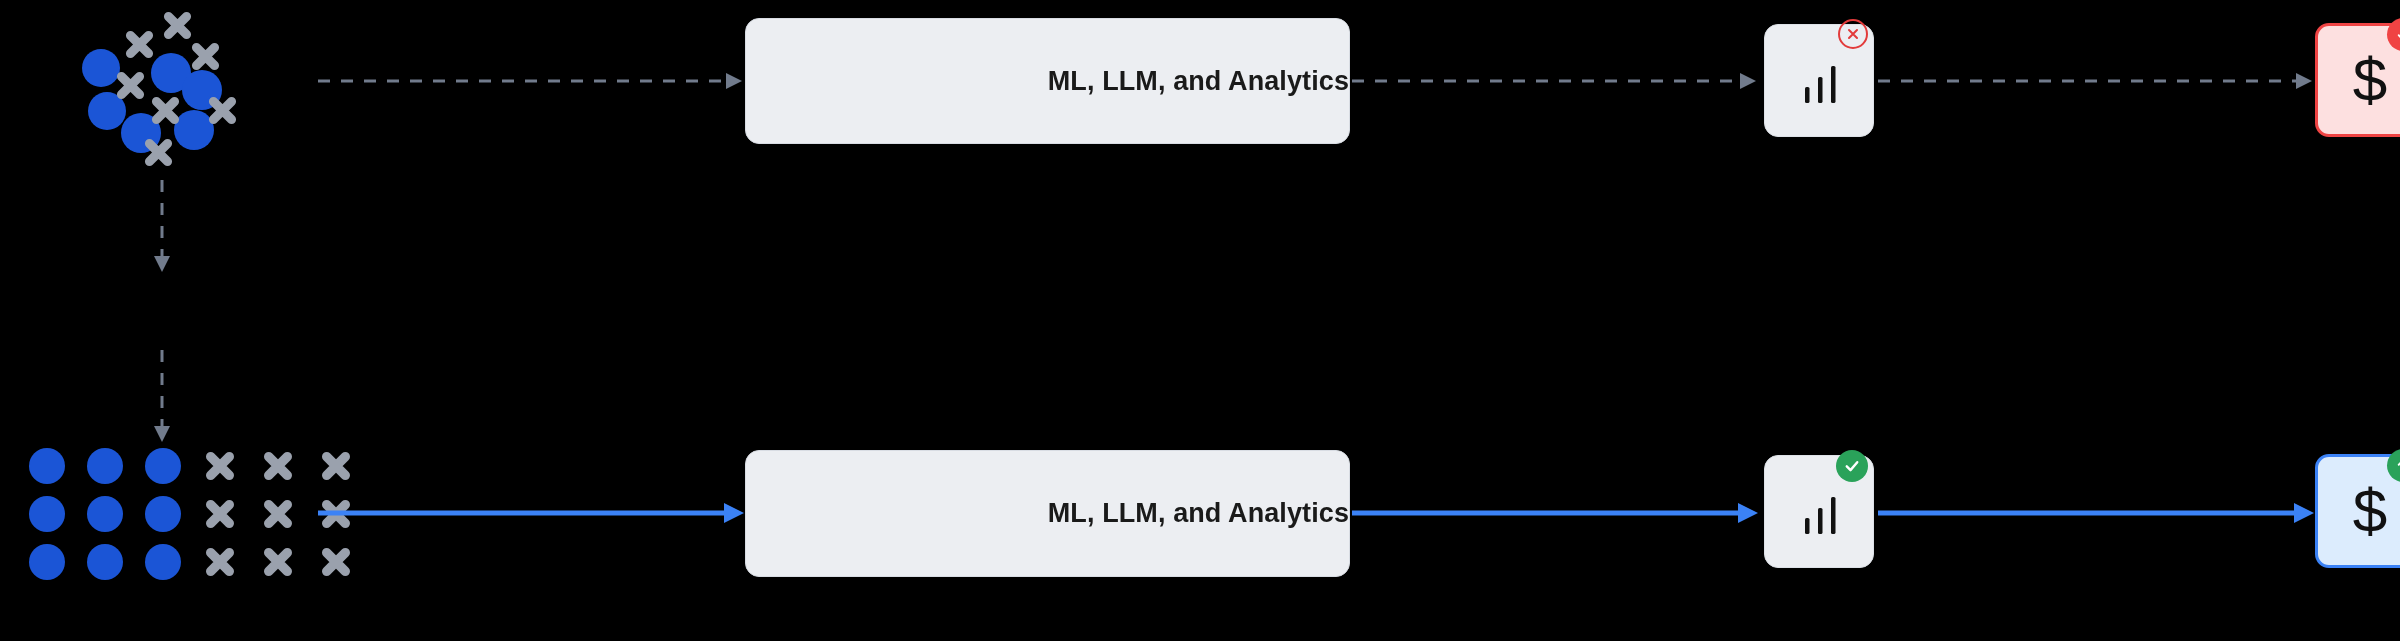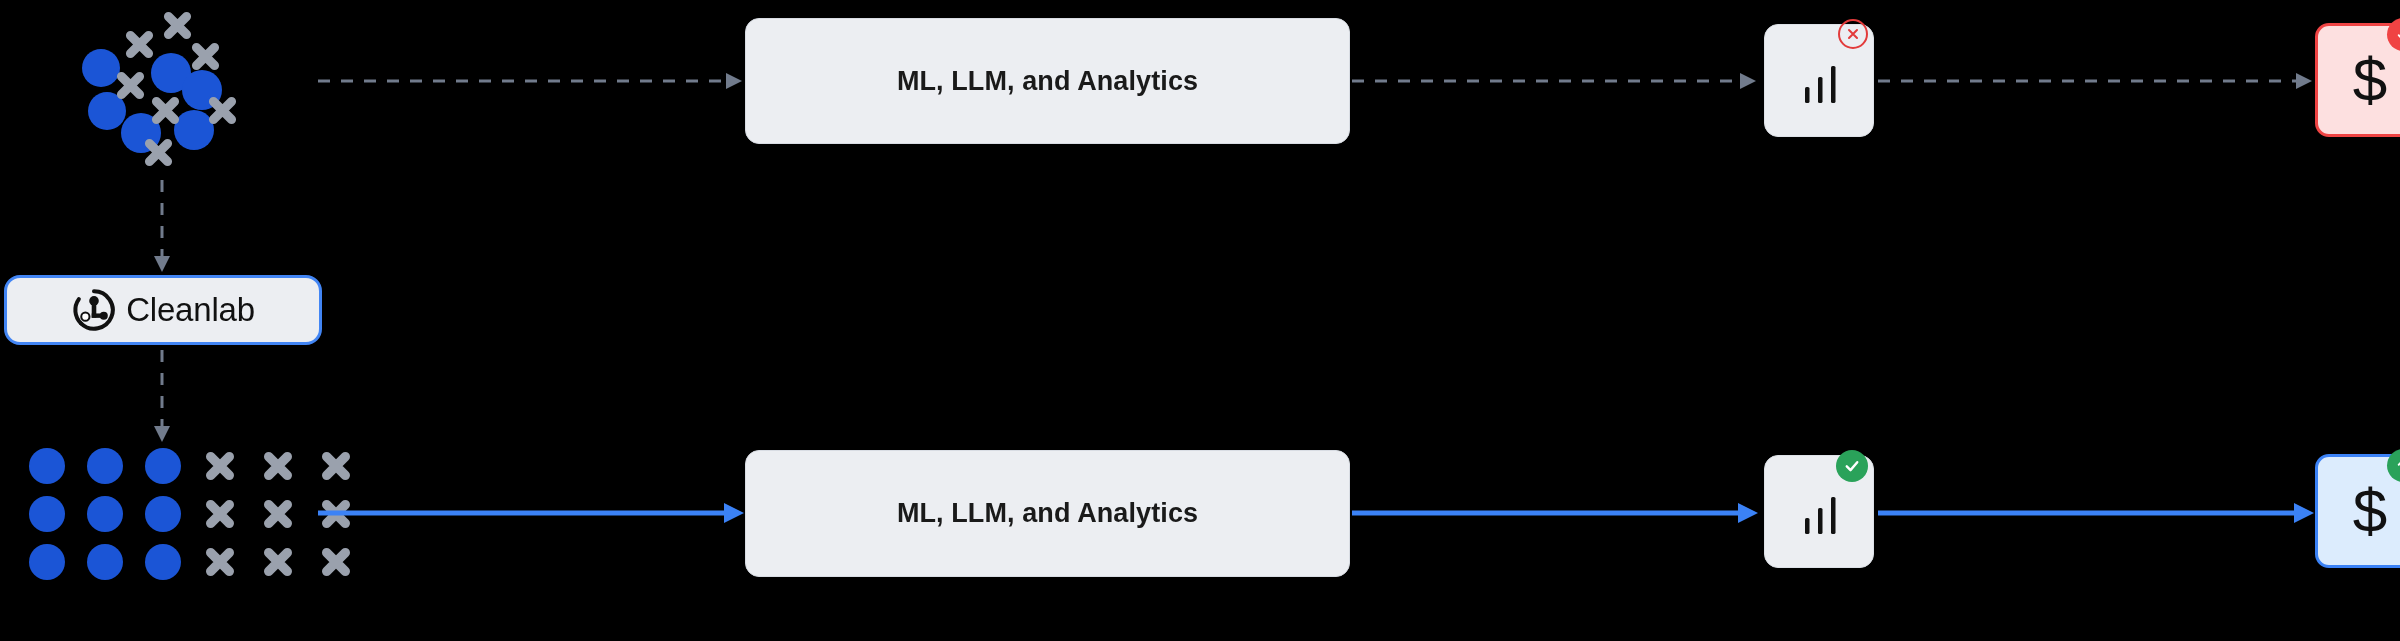--- a/index.html
+++ b/index.html
@@ -35,21 +35,21 @@
 
   
   .proc-box {
     position: absolute;
     background: #eceef2;
     border: 1px solid #d8dce3;
     border-radius: 14px;
     box-sizing: border-box;
     display: flex;
     align-items: center;
-    justify-content: center;
+    justify-content: flex-end;
   }
   .proc-label {
     font-size: 27px;
     font-weight: 700;
     color: #1a1a1a;
     letter-spacing: 0.1px;
     white-space: nowrap;
   }
 
   
@@ -226,34 +226,20 @@
       </svg>
   </div>
 
   <div class="conn" style="left:147px; top:180px; width:30px; height:96px;">
     <svg width="30" height="96" viewBox="0 0 30 96">
       <line x1="15" y1="0" x2="15" y2="76" stroke="#717b8c" stroke-width="3" stroke-dasharray="12 11"></line>
       <path d="M7 76 L23 76 L15 92 Z" fill="#717b8c"></path>
     </svg>
   </div>
 
-  <div class="cleanlab-box" style="left:4px; top:275px; width:318px; height:70px;">
-    <span class="cleanlab-logo">
-      <svg viewBox="0 0 48 48">
-        <path d="M24 4.5 a19.5 19.5 0 1 1 -13.6 33.4" fill="none" stroke="#111" stroke-width="4.2" stroke-linecap="round"></path>
-        <path d="M10.4 37.9 A19.5 19.5 0 0 1 8.2 12.6" fill="none" stroke="#111" stroke-width="4.2" stroke-linecap="round"></path>
-        <circle cx="24" cy="14.5" r="5" fill="#111"></circle>
-        <rect x="21.6" y="14.5" width="4.8" height="17.5" fill="#111"></rect>
-        <rect x="21.6" y="27.6" width="13.5" height="4.6" fill="#111"></rect>
-        <circle cx="34.2" cy="30" r="4.2" fill="#111"></circle>
-        <circle cx="15" cy="31" r="4.3" fill="#fff" stroke="#111" stroke-width="2.1"></circle>
-      </svg>
-    </span>
-    <span class="cleanlab-label">Cleanlab</span>
-  </div>
 
   <div class="conn" style="left:147px; top:350px; width:30px; height:96px;">
     <svg width="30" height="96" viewBox="0 0 30 96">
       <line x1="15" y1="0" x2="15" y2="76" stroke="#717b8c" stroke-width="3" stroke-dasharray="12 11"></line>
       <path d="M7 76 L23 76 L15 92 Z" fill="#717b8c"></path>
     </svg>
   </div>
 
   <div class="abs" style="left:0; top:440px; width:370px; height:150px;">
 

